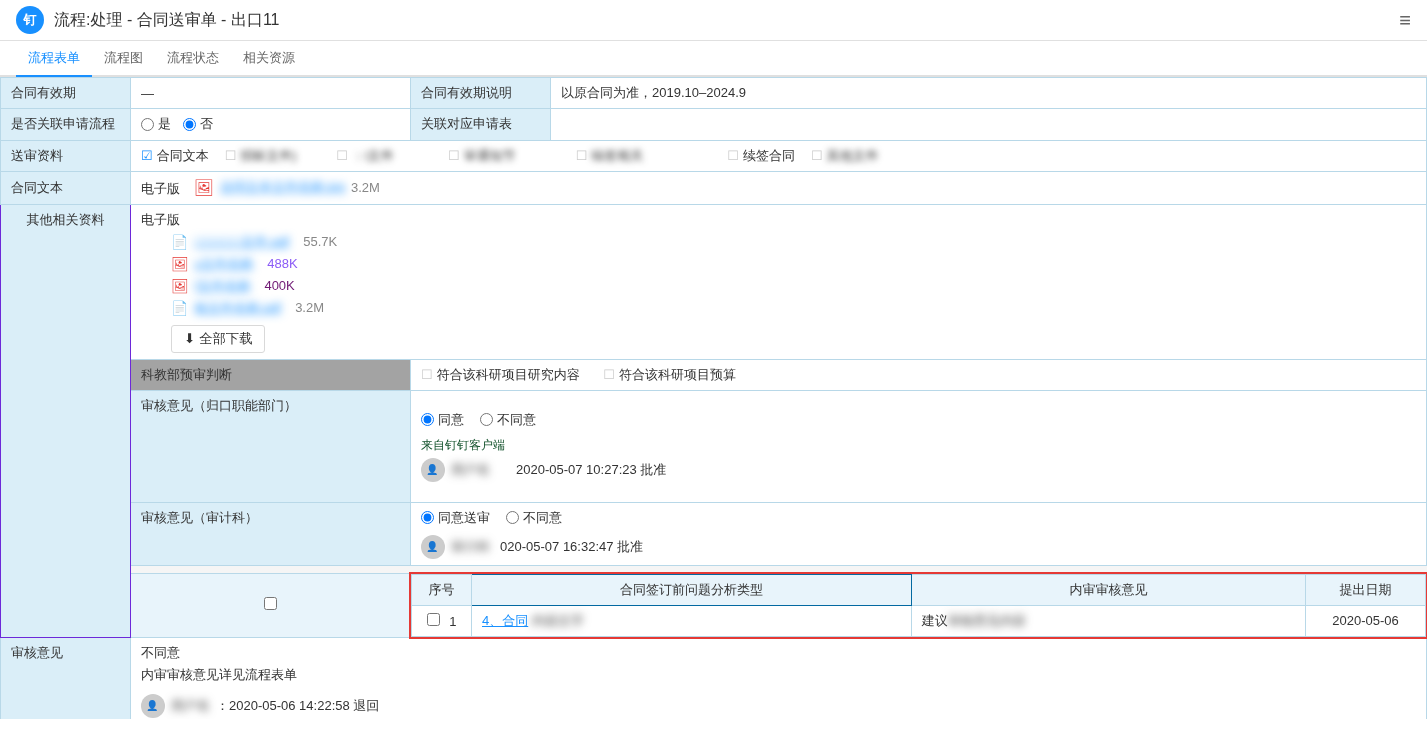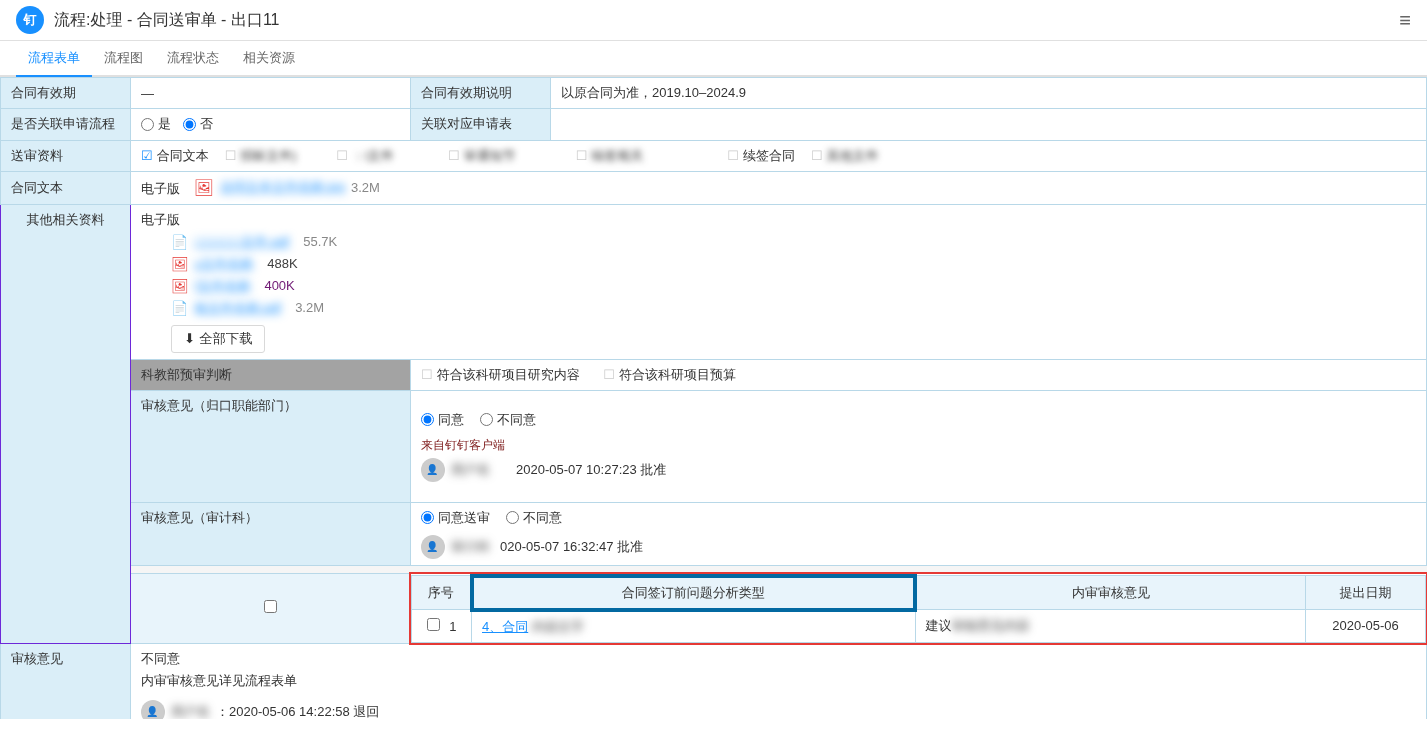--- a/index.html
+++ b/index.html
@@ -139,21 +139,21 @@
 
           <div style="display:flex;align-items:center;gap:6px;margin-left:30px;">
             <span style="color:#e53935;font-size:14px;">📄</span>
             <span style="color:#1890ff;text-decoration:underline;cursor:pointer;filter:blur(4px);">□□□□□□文件.pdf</span>
             <span style="color:#888;margin-left:8px;">55.7K</span>
           </div>
 
           <div style="display:flex;align-items:center;gap:6px;margin-left:30px;">
             <span style="color:#e53935;font-size:14px;">🖼</span>
             <span style="color:#1890ff;text-decoration:underline;cursor:pointer;filter:blur(4px);">y文件名称</span>
-            <span style="color:#404040;margin-left:8px;">488K</span>
+            <span style="color:#8b5cf6;margin-left:8px;">488K</span>
           </div>
 
           <div style="display:flex;align-items:center;gap:6px;margin-left:30px;">
             <span style="color:#e53935;font-size:14px;">🖼</span>
             <span style="color:#1890ff;text-decoration:underline;cursor:pointer;filter:blur(4px);">f文件名称</span>
             <span style="color:#701a75;margin-left:8px;">400K</span>
           </div>
 
           <div style="display:flex;align-items:center;gap:6px;margin-left:30px;">
             <span style="color:#e53935;font-size:14px;">📄</span>
@@ -195,21 +195,21 @@
         <div style="display:flex;align-items:center;gap:16px;margin-bottom:8px;">
           <label style="display:flex;align-items:center;gap:4px;cursor:pointer;">
             <input type="radio" name="review" checked="" style=""> 
                 <span>同意</span>
           </label>
           <label style="display:flex;align-items:center;gap:4px;cursor:pointer;">
             <input type="radio" name="review" style=""> 
                 <span>不同意</span>
           </label>
         </div>
-        <div style="font-size:12px;color:#7f1d1d;">来自钉钉客户端</div>
+        <div style="font-size:12px;color:#14532d;">来自钉钉客户端</div>
         <div style="display:flex;align-items:center;gap:6px;margin-top:4px;">
           <span style="width:24px;height:24px;background:#ccc;border-radius:50%;display:inline-flex;align-items:center;justify-content:center;overflow:hidden;">
             <span style="font-size:10px;color:#999;">👤</span>
           </span>
           <span style="filter:blur(4px);display:inline-block;">用户名</span>
           <span style="margin-left:20px;">2020-05-07 10:27:23 批准</span>
         </div>
       </td>
     </tr>
 
@@ -247,21 +247,21 @@
         <input type="checkbox" style="">
       </td>
       <td colspan="3" style="background:#fff;border:1px solid #b8d8e8;padding:0;">
 
         <table style="width:100%;border-collapse:collapse;outline:2px solid #e53935;">
           <thead>
             <tr>
               <th style="background:#e8f4fb;border:1px solid #b8d8e8;padding:6px 10px;width:60px;font-weight:normal;text-align:center;">
                 <span>序号</span>
               </th>
-              <th style="background:#e8f4fb;border:4px solid #0369a1;padding:6px 10px;font-weight:normal;font-family:Liberation Mono, monospace;">
+              <th style="background:#e8f4fb;border:1px solid #0369a1;padding:6px 10px;font-weight:normal;font-family:Liberation Mono, monospace;">
                 <span>       合同签订前问题分析类型</span>
               </th>
               <th style="background:#e8f4fb;border:1px solid #b8d8e8;padding:6px 10px;font-weight:normal;text-align:center;">
                 <span>内审审核意见</span>
               </th>
               <th style="background:#e8f4fb;border:1px solid #b8d8e8;padding:6px 10px;width:120px;font-weight:normal;text-align:center;">
                 <span>提出日期</span>
               </th>
             </tr>
           </thead>

